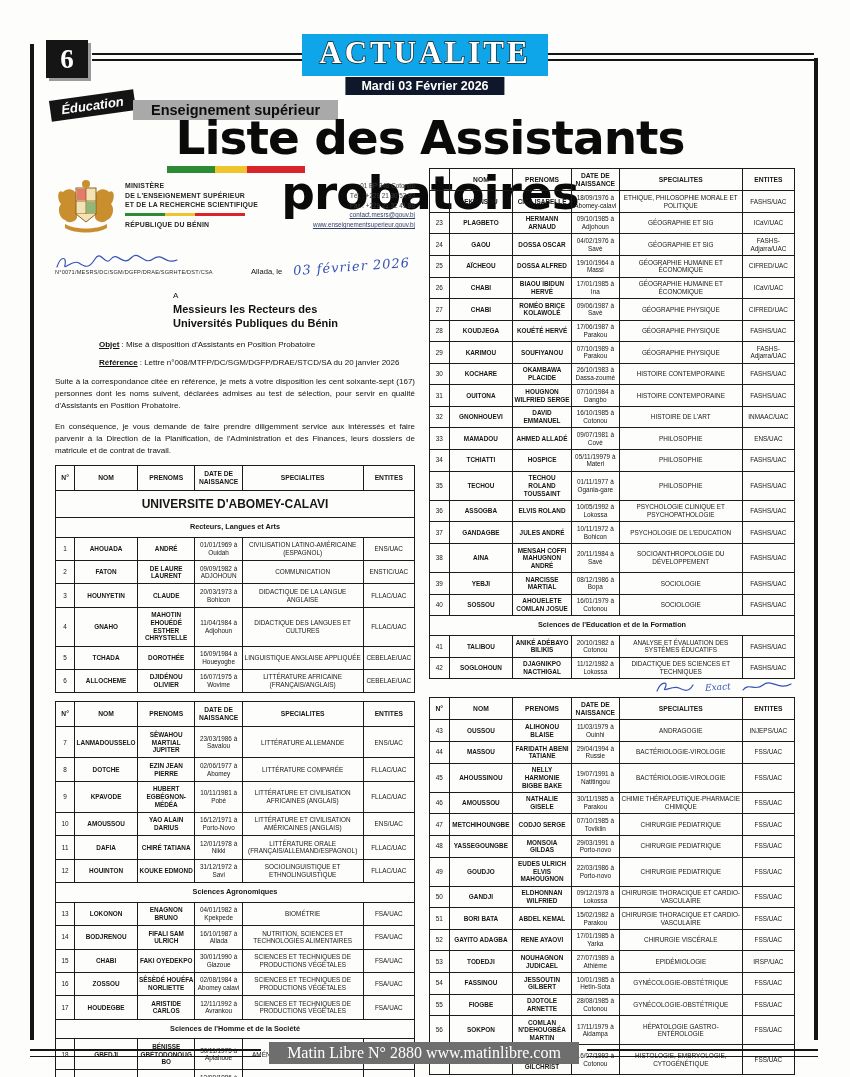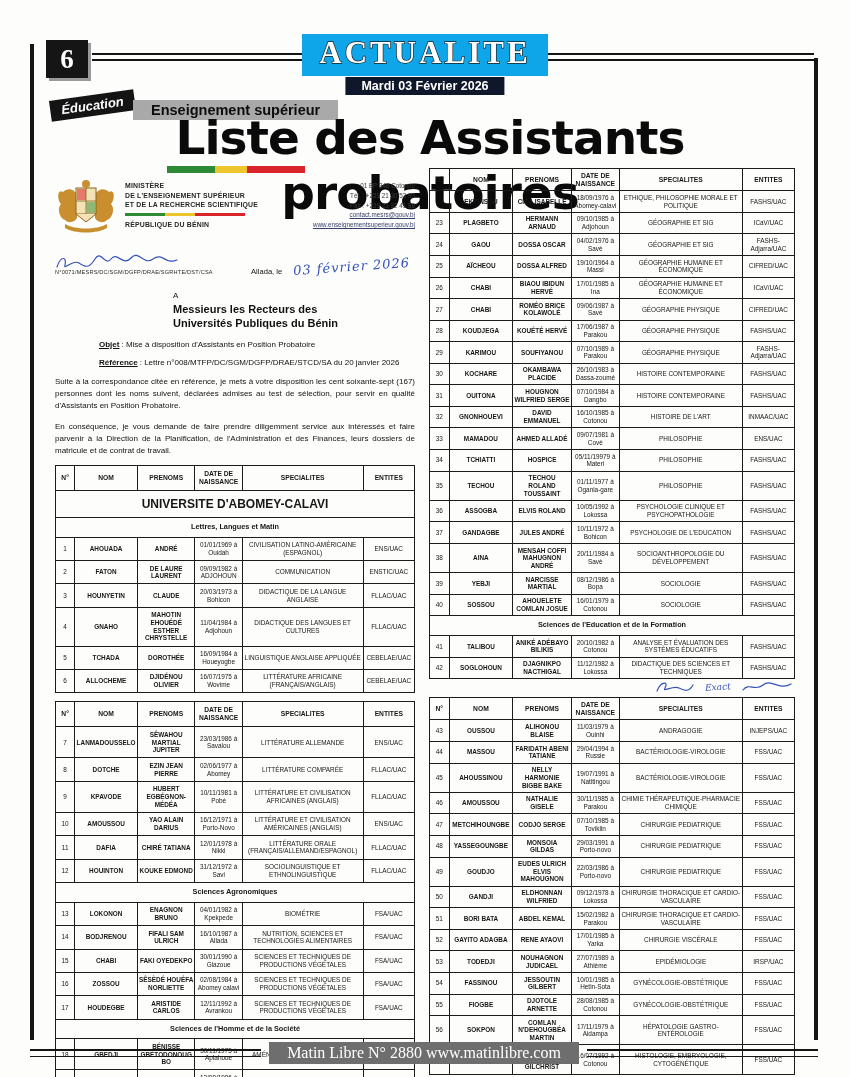--- a/index.html
+++ b/index.html
@@ -180,21 +180,21 @@
             <th>NOM</th>
             <th>PRENOMS</th>
             <th>DATE DE NAISSANCE</th>
             <th>SPECIALITES</th>
             <th>ENTITES</th>
           </tr>
           <tr>
             <td class="uni" colspan="6">UNIVERSITE D'ABOMEY-CALAVI</td>
           </tr>
           <tr>
-            <td class="sec" colspan="6">Lettres, Langues et Matin</td>
+            <td class="sec" colspan="6">Recteurs, Langues et Arts</td>
           </tr>
           <tr>
             <td>1</td>
             <td class="nom">AHOUADA</td>
             <td class="nom">ANDRÉ</td>
             <td>01/01/1969 à<br>Ouidah</td>
             <td>CIVILISATION LATINO-AMÉRICAINE (ESPAGNOL)</td>
             <td>ENS/UAC</td>
           </tr>
           <tr>

